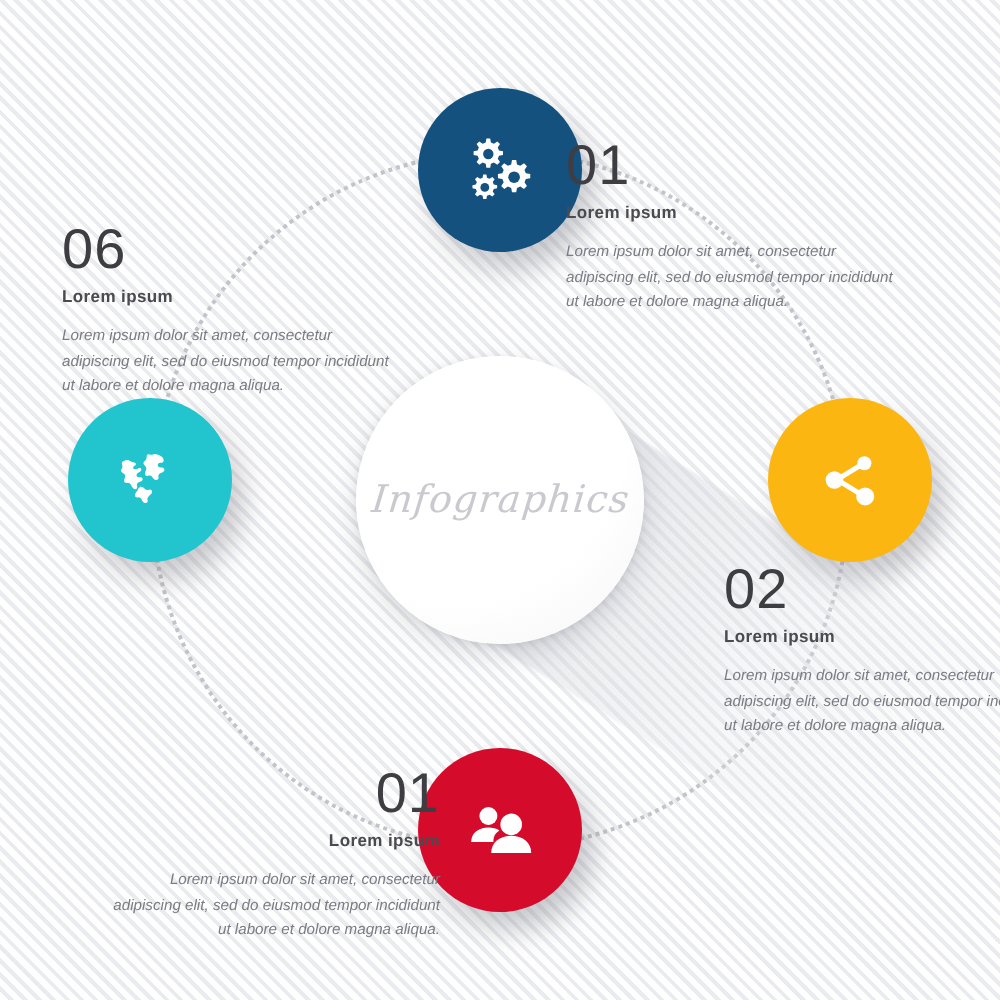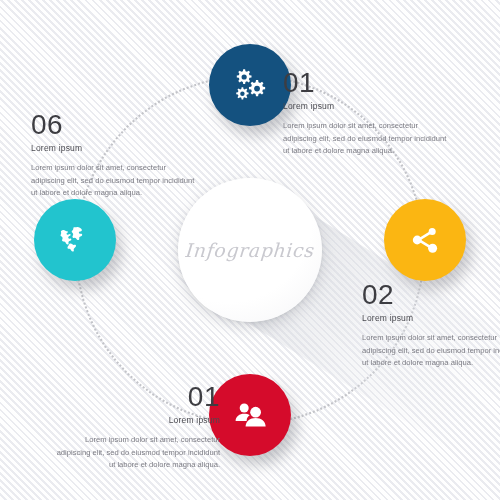--- a/index.html
+++ b/index.html
@@ -100,30 +100,31 @@
   .block { position: absolute; width: 168px; }
   .block .num {
     font-size: 28px;
     font-weight: 400;
     color: #3d3d42;
     line-height: 1.05;
     letter-spacing: 0.5px;
   }
   .block .sub {
     font-size: 8.5px;
-    font-weight: 400;
+    font-weight: 700;
     color: #4a4a50;
     margin-top: 4px;
     letter-spacing: 0.2px;
   }
   .block .body {
     font-size: 7.6px;
     line-height: 1.62;
     color: #7b7b83;
     margin-top: 9px;
+    font-style: italic;
   }
   .align-left  { text-align: left; }
   .align-right { text-align: right; }
 
   #block-01 { left: 283px; top:  68px; }
   #block-02 { left: 362px; top: 280px; }
   #block-03 { left:  52px; top: 382px; }
   #block-04 { left:  31px; top: 110px; }
 </style>
 </head>

